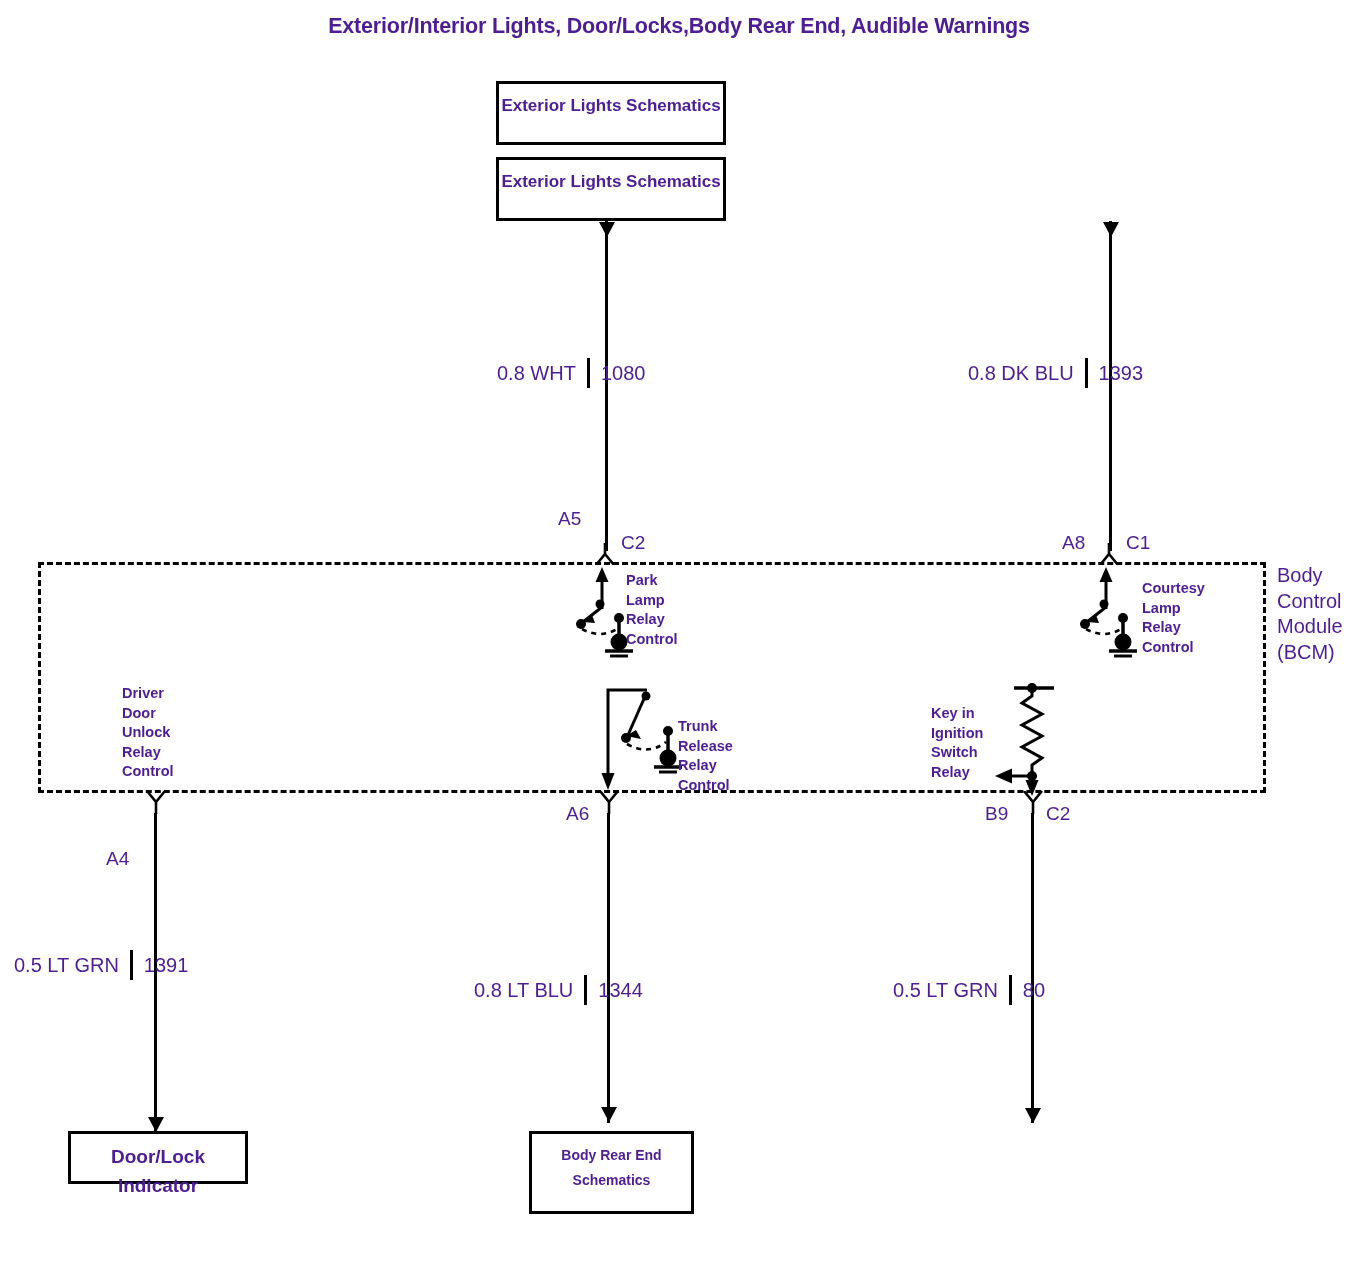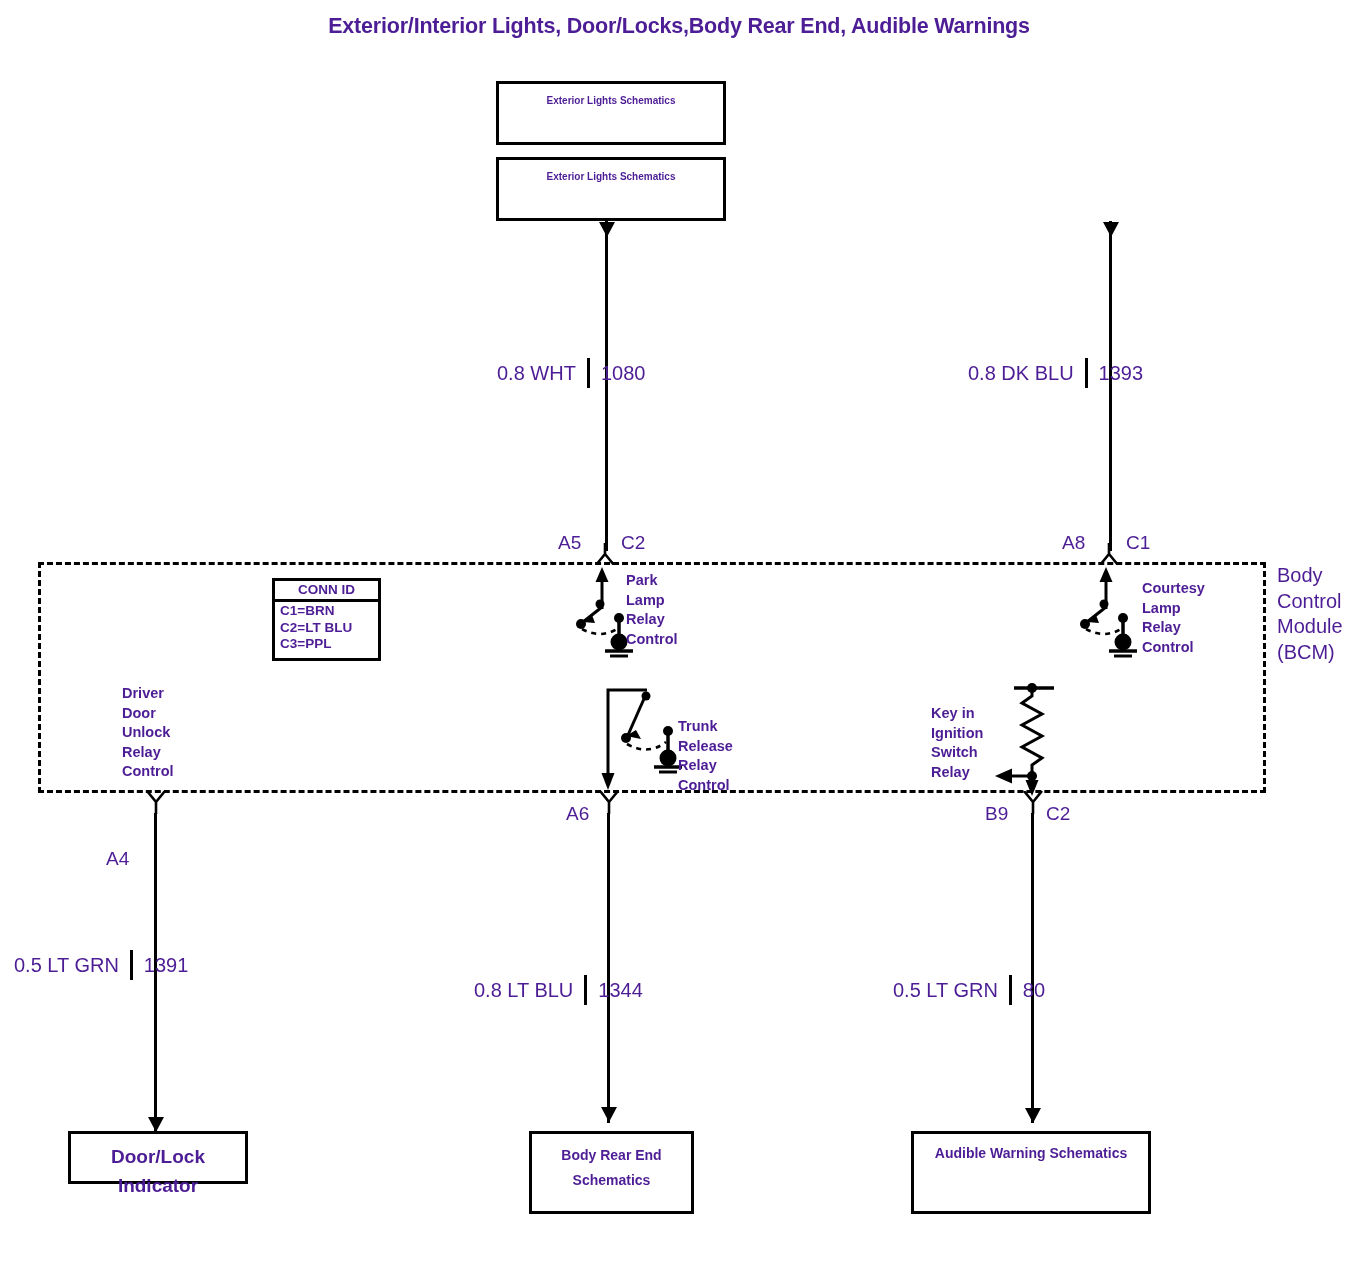--- a/index.html
+++ b/index.html
@@ -28,21 +28,21 @@
   }
   
   .box {
     position: absolute;
     border: 3px solid #000;
     background: #fff;
     box-sizing: border-box;
     display: flex;
     align-items: flex-start;
     justify-content: center;
-    font-size: 10px;
+    font-size: 17px;
     font-weight: bold;
     text-align: center;
     line-height: 1.5;
   }
   .box > span { display: block; width: 100%; }
   .box.pad-top > span { padding-top: 9px; }
 
   
   .vline {
     position: absolute;
@@ -153,21 +153,21 @@
 
   <div class="vline" style="left:1109px; top:221px; height:330px;"></div>
   <div class="arrow-down" style="left:1102.5px; top:222px;"></div>
 
   <div class="wire-label" style="left:968px; top:373px; transform:translateY(-50%);">
     <span class="gauge">0.8 DK BLU</span>
     <span class="sep"></span>
     <span class="num">1393</span>
   </div>
 
-  <div class="pin" style="left:558px; top:532px;">A5</div>
+  <div class="pin" style="left:558px; top:508px;">A5</div>
   <div class="pin" style="left:621px; top:532px;">C2</div>
 
   <div class="pin" style="left:1062px; top:532px;">A8</div>
   <div class="pin" style="left:1126px; top:532px;">C1</div>
 
   <svg class="ysvg" style="left:592px; top:543px;" width="26" height="22" viewBox="0 0 26 22">
     <path d="M13 0 L13 11 L4 22 M13 11 L22 22" stroke="#000" stroke-width="2.6" fill="none"></path>
   </svg>
   <svg class="ysvg" style="left:1096px; top:543px;" width="26" height="22" viewBox="0 0 26 22">
     <path d="M13 0 L13 11 L4 22 M13 11 L22 22" stroke="#000" stroke-width="2.6" fill="none"></path>
@@ -175,28 +175,20 @@
 
   <div class="bcm-box" style="left:38px; top:562px; width:1228px; height:231px;"></div>
 
   <div class="bcm-title" style="left:1277px; top:563px;">
     <div>Body</div>
     <div>Control</div>
     <div>Module</div>
     <div>(BCM)</div>
   </div>
 
-  <div class="conn-id" style="left:272px; top:578px; width:109px; height:83px;">
-    <div class="hdr">CONN ID</div>
-    <div class="rows">
-      <div>C1=BRN</div>
-      <div>C2=LT BLU</div>
-      <div>C3=PPL</div>
-    </div>
-  </div>
 
   <svg class="relaysvg" style="left:570px; top:563px;" width="100" height="98" viewBox="0 0 100 98">
 
     <line x1="32" y1="46" x2="32" y2="14" stroke="#000" stroke-width="3"></line>
     <polygon points="32,4 25.5,19 38.5,19" fill="#000"></polygon>
 
     <line x1="32" y1="44" x2="13" y2="59" stroke="#000" stroke-width="3"></line>
     <polygon points="13,59 22,52 25,60" fill="#000"></polygon>
     <circle cx="30" cy="41" r="4.5" fill="#000"></circle>
     <circle cx="11" cy="61" r="5" fill="#000"></circle>
@@ -336,17 +328,14 @@
     <span>Door/Lock Indicator</span>
   </div>
 
   <div class="box pad-top" style="left:529px; top:1131px; width:165px; height:83px; font-size:14px; line-height:1.75;">
     <span>
       <span style="display:block;">Body Rear End</span>
       <span style="display:block;">Schematics</span>
     </span>
   </div>
 
-  <div class="box pad-top" style="left:911px; top:1131px; width:240px; height:83px; font-size:14px;">
-    <span>Audible Warning Schematics</span>
-  </div>
 
 </div>
 
 </body></html>

